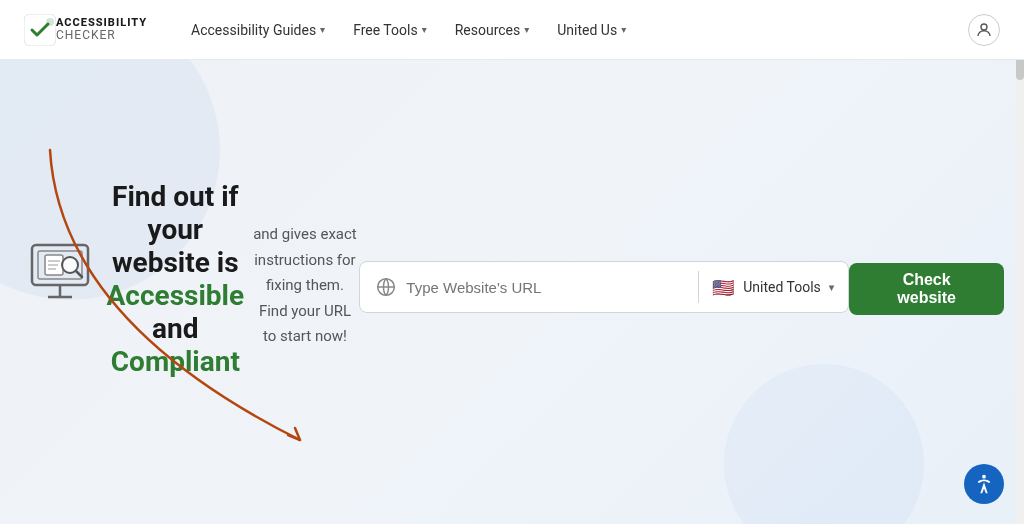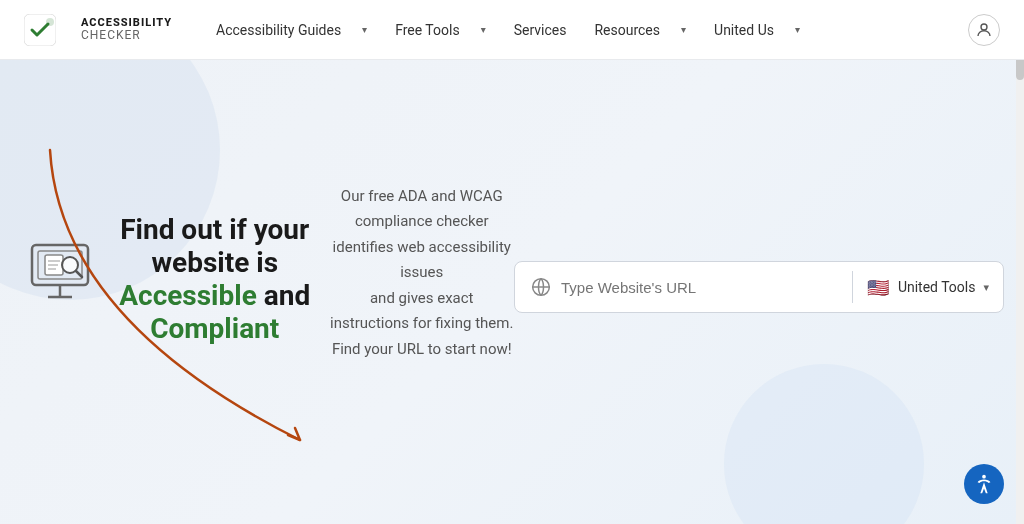--- a/index.html
+++ b/index.html
@@ -19,21 +19,21 @@
       height: 60px;
       display: flex;
       align-items: center;
       padding: 0 24px;
       position: relative;
       z-index: 10;
     }
     .navbar-logo {
       display: flex;
       align-items: center;
-      gap: 25px;
+      gap: 0;
       margin-right: 32px;
       text-decoration: none;
     }
     .logo-icon {
       width: 32px;
       height: 32px;
     }
     .logo-text {
       display: flex;
       flex-direction: column;
@@ -52,21 +52,21 @@
     }
     .navbar-nav {
       display: flex;
       align-items: center;
       gap: 4px;
       flex: 1;
     }
     .nav-item {
       display: flex;
       align-items: center;
-      gap: 21px;
+      gap: 4px;
       padding: 8px 12px;
       font-size: 14px;
       color: #333;
       cursor: pointer;
       border-radius: 4px;
       white-space: nowrap;
     }
     .nav-chevron {
       font-size: 10px;
       color: #666;
@@ -301,23 +301,20 @@
 
     <div class="nav-item">
       <span>Accessibility Guides</span>
       <span class="nav-chevron">▾</span>
     </div>
     <div class="nav-item">
       <span>Free Tools</span>
       <span class="nav-chevron">▾</span>
     </div>
     <div class="nav-item">
-      <span>Services</span>
-    </div>
-    <div class="nav-item">
       <span>Resources</span>
       <span class="nav-chevron">▾</span>
     </div>
     <div class="nav-item">
       <span>United Us</span>
       <span class="nav-chevron">▾</span>
     </div>
   </nav>
 
   <div class="navbar-actions">
@@ -360,21 +357,21 @@
   </div>
 
   <h1 class="hero-title">
     <span>Find out if your website is </span>
     <span class="highlight-accessible">Accessible</span>
     <span> and </span>
     <span class="highlight-compliant">Compliant</span>
   </h1>
 
   <p class="hero-subtitle">
-    <span>Our free ADA and WCAG compliance checker identifies web accessibility issues</span><br>
+    <br>
     <span>and gives exact instructions for fixing them. Find your URL to start now!</span>
   </p>
 
   <div class="search-bar-wrapper">
     <div class="search-bar">
       <span class="search-globe">
         <svg width="20" height="20" viewBox="0 0 24 24" fill="none" stroke="#888" stroke-width="1.8">
           <circle cx="12" cy="12" r="10"></circle>
           <path d="M12 2 C8 6 8 18 12 22"></path>
           <path d="M12 2 C16 6 16 18 12 22"></path>
@@ -384,20 +381,21 @@
       <input type="text" class="search-input" placeholder="Type Website's URL" style="">
       <div class="search-divider"></div>
       <div class="country-selector">
         <span class="flag-emoji">🇺🇸</span>
         <span>United Tools</span>
         <span class="country-chevron">▾</span>
       </div>
     </div>
   </div>
 
+  <button class="check-btn">Check website</button>
 
 </section>
 
 <div class="a11y-fab" title="Accessibility options">
   <svg width="22" height="22" viewBox="0 0 24 24" fill="white">
     <circle cx="12" cy="4" r="2"></circle>
     <path d="M12 7 C9 7 6 8 5 10 L7 11 C8 9.5 10 9 12 9 C14 9 16 9.5 17 11 L19 10 C18 8 15 7 12 7Z"></path>
     <path d="M12 10 L10 16 L8 22 L10 22 L12 17 L14 22 L16 22 L14 16 Z"></path>
   </svg>
 </div>

